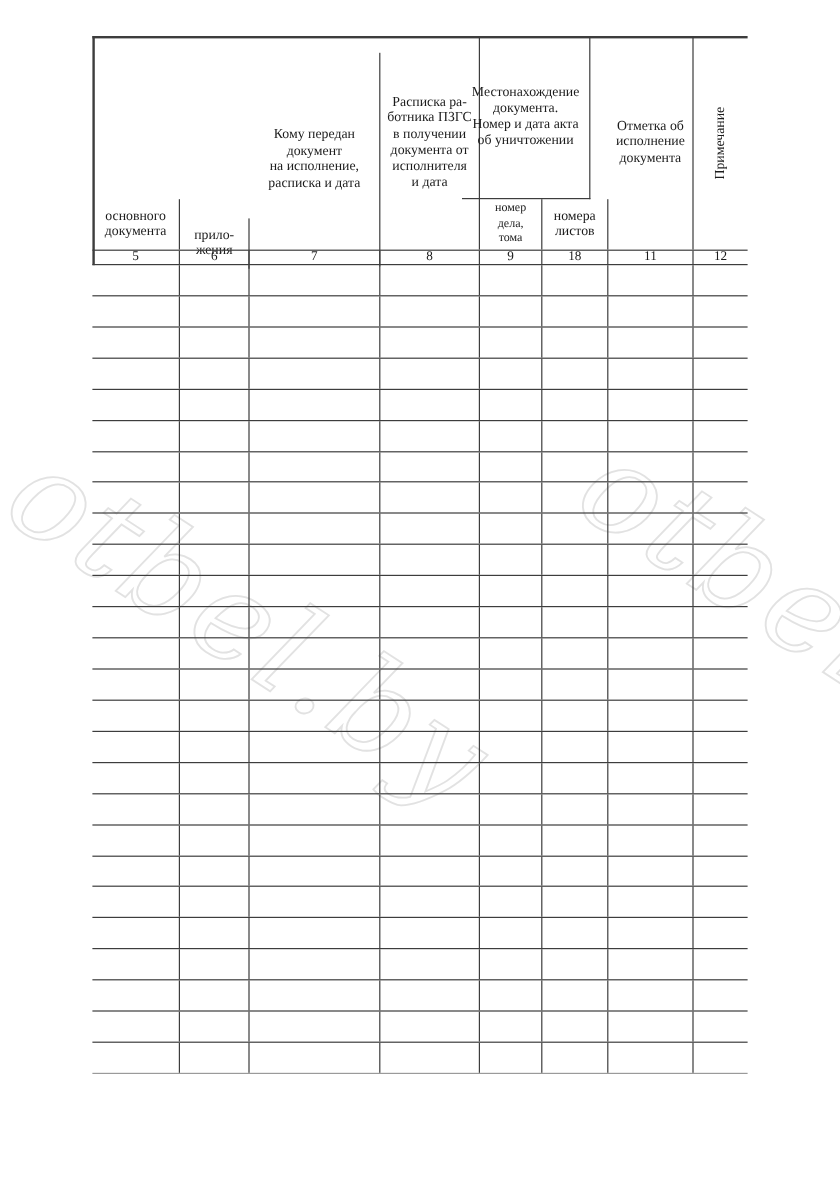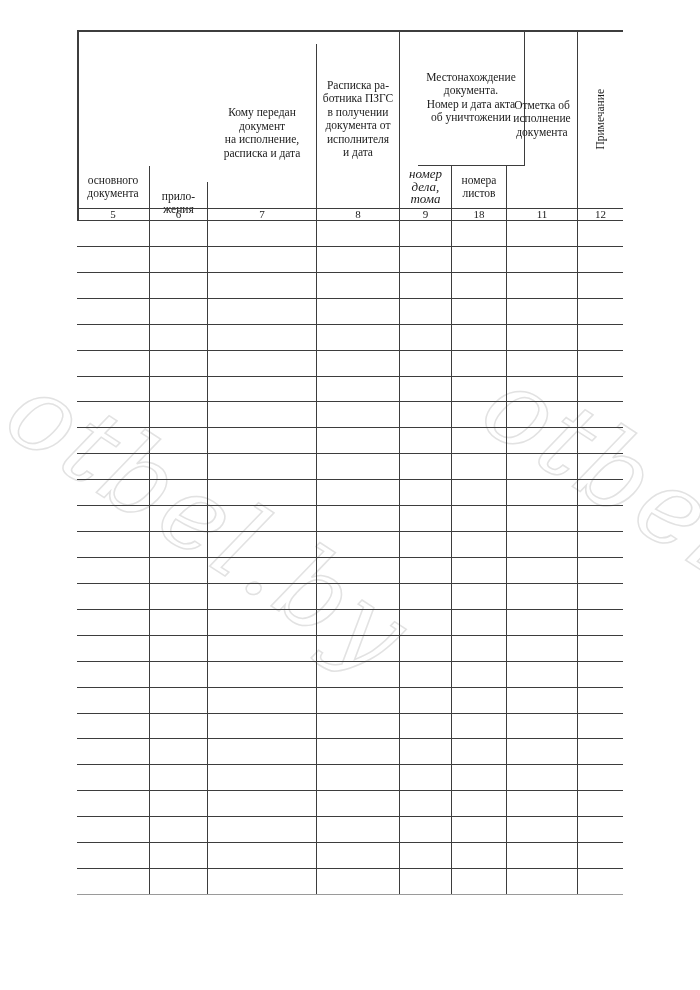--- a/index.html
+++ b/index.html
@@ -47,26 +47,26 @@
     position:absolute;box-sizing:border-box;
     display:flex;align-items:center;justify-content:center;
     text-align:center;white-space:pre-line;
     font-size:11.5px;line-height:13.5px;
   }
   .br{border-right:1.6px solid var(--ln);}
   .bb{border-bottom:1.6px solid var(--ln);}
   .g56 {left:0;     top:0;     width:131px;height:136px;}
   .c7  {left:131px; top:0;     width:109px;height:178px;margin-top:14px;}
   .c8  {left:240px; top:0;     width:83px; height:178px;}
-  .g910{left:341px; top:0;     width:107px;height:136px;}
+  .g910{left:308px; top:0;     width:107px;height:136px;}
   .c11 {left:430px; top:0;     width:71px; height:178px;}
   .c12 {left:501px; top:0;     width:45px; height:178px;}
   .s5  {left:0;     top:136px; width:73px; height:42px;}
   .s6  {left:73px;  top:136px; width:58px; height:42px;margin-top:16px;}
-  .s9  {left:323px; top:136px; width:52px; height:42px;font-size:13px;line-height:12.5px;font-style:italic;}
+  .s9  {left:323px; top:136px; width:52px; height:42px;font-size:10px;line-height:12.5px;}
   .s10 {left:375px; top:136px; width:55px; height:42px;}
   .vtext{writing-mode:vertical-rl;transform:rotate(180deg);white-space:nowrap;}
 
   .numrow{
     position:absolute;left:0;top:178px;width:546px;height:13px;
     box-sizing:border-box;border-top:1.6px solid var(--ln);border-bottom:1.6px solid var(--ln);
     display:flex;
   }
   .nc{
     box-sizing:border-box;flex:0 0 auto;

